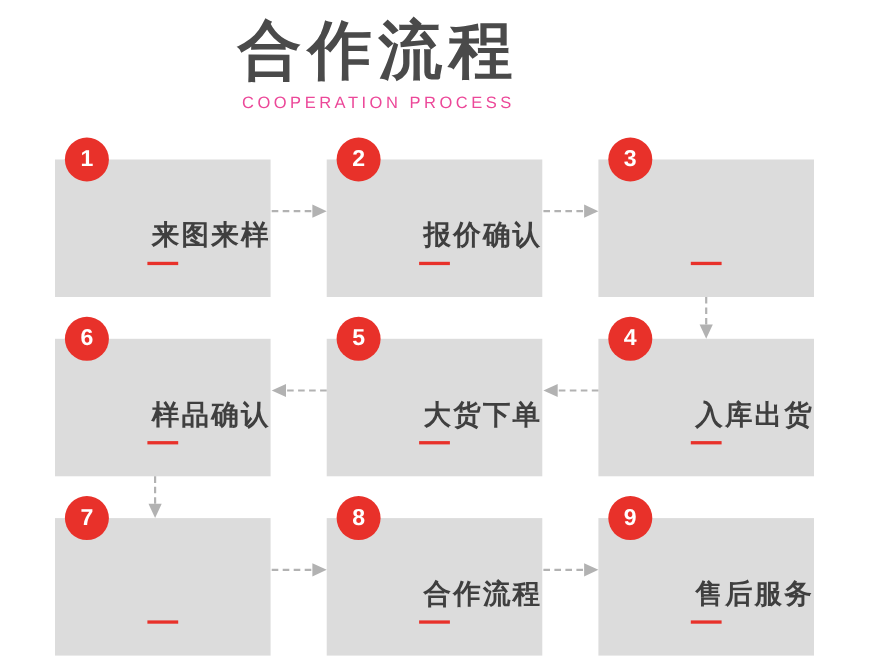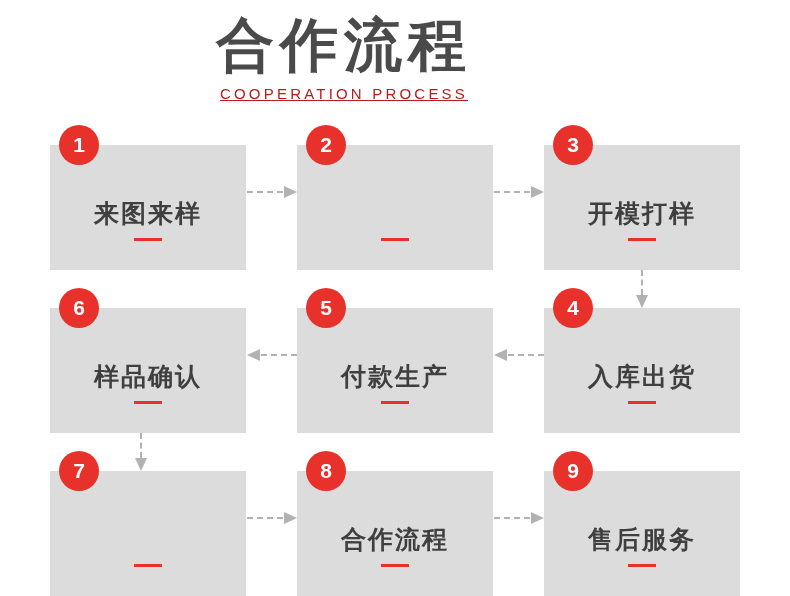--- a/index.html
+++ b/index.html
@@ -29,39 +29,38 @@
     font-weight: bold;
     letter-spacing: 6px;
     color: #4a4a4a;
     line-height: 1.15;
     font-family: "DejaVu Sans", "Liberation Sans", sans-serif;
   }
   .title-en {
     margin-top: 6px;
     font-size: 15px;
     letter-spacing: 3.2px;
-    color: #b91c1c;
+    color: #ec4899;
     font-family: "Liberation Sans", sans-serif;
-    text-decoration: underline;
   }
 
   
   .box {
     position: absolute;
     width: 196px;
     height: 125px;
     background: #dcdcdc;
     box-sizing: border-box;
   }
   .box-label {
     position: absolute;
     left: 0;
     right: 0;
     top: 52px;
-    text-align: center;
+    text-align: right;
     font-size: 25px;
     font-weight: bold;
     color: #3f3f3f;
     letter-spacing: 2px;
   }
   .box-underline {
     position: absolute;
     left: 50%;
     margin-left: -14px;
     top: 93px;
@@ -149,35 +148,35 @@
 </div>
 
 <div id="flow-root">
     <div class="box" style="left: 50px; top: 145px;">
       <div class="badge">1</div>
       <div class="box-label">来图来样</div>
       <div class="box-underline"></div>
     </div>
     <div class="box" style="left: 297px; top: 145px;">
       <div class="badge">2</div>
+      <div class="box-label">报价确认</div>
       <div class="box-underline"></div>
     </div>
     <div class="box" style="left: 544px; top: 145px;">
       <div class="badge">3</div>
-      <div class="box-label">开模打样</div>
       <div class="box-underline"></div>
     </div>
     <div class="box" style="left: 544px; top: 308px;">
       <div class="badge">4</div>
       <div class="box-label">入库出货</div>
       <div class="box-underline"></div>
     </div>
     <div class="box" style="left: 297px; top: 308px;">
       <div class="badge">5</div>
-      <div class="box-label">付款生产</div>
+      <div class="box-label">大货下单</div>
       <div class="box-underline"></div>
     </div>
     <div class="box" style="left: 50px; top: 308px;">
       <div class="badge">6</div>
       <div class="box-label">样品确认</div>
       <div class="box-underline"></div>
     </div>
     <div class="box" style="left: 50px; top: 471px;">
       <div class="badge">7</div>
       <div class="box-underline"></div>

